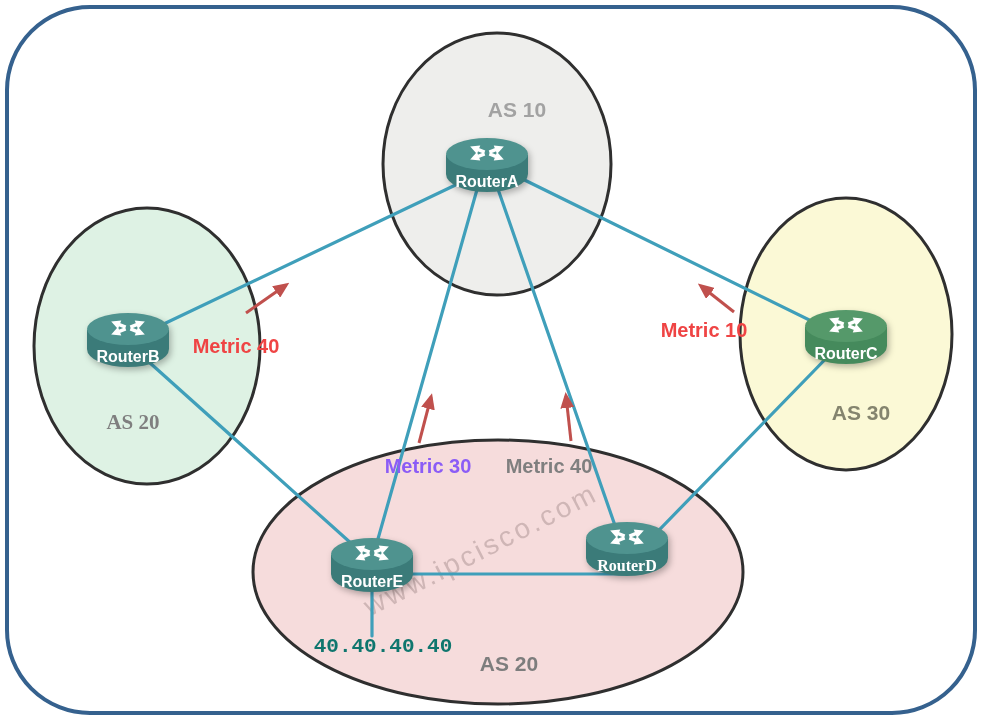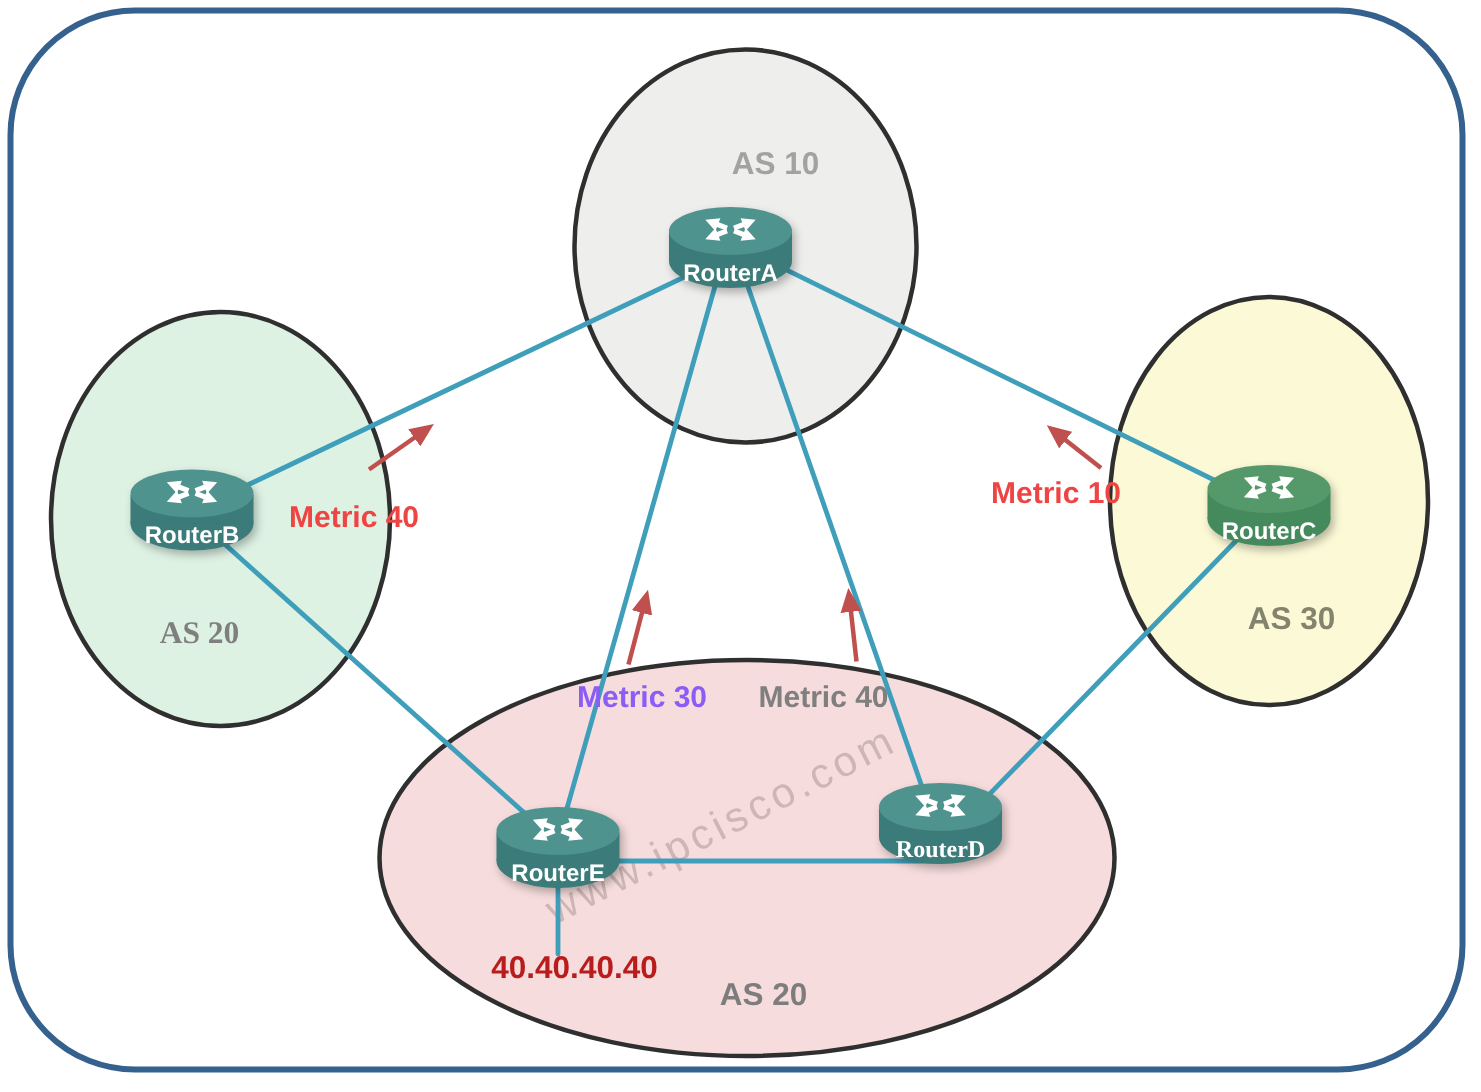--- a/index.html
+++ b/index.html
@@ -20,21 +20,21 @@
   .metric-label{
     position:absolute;transform:translate(-50%,-50%);
     font-weight:bold;font-size:20px;color:#7f7f7f;white-space:nowrap;
   }
   .as-label{
     position:absolute;transform:translate(-50%,-50%);
     font-weight:bold;font-size:21px;white-space:nowrap;
   }
   .ip-label{
     position:absolute;transform:translate(-50%,-50%);
-    font-weight:bold;font-size:21px;color:#b91c1c;white-space:nowrap;
+    font-weight:bold;font-size:21px;color:#0f766e;white-space:nowrap;font-family:Liberation Mono, monospace;
   }
   #watermark-text{
     font-size:28px;letter-spacing:3px;fill:rgba(153,128,128,0.42);
   }
 </style>
 </head>
 <body>
 
 <div class="frame"></div>
 

